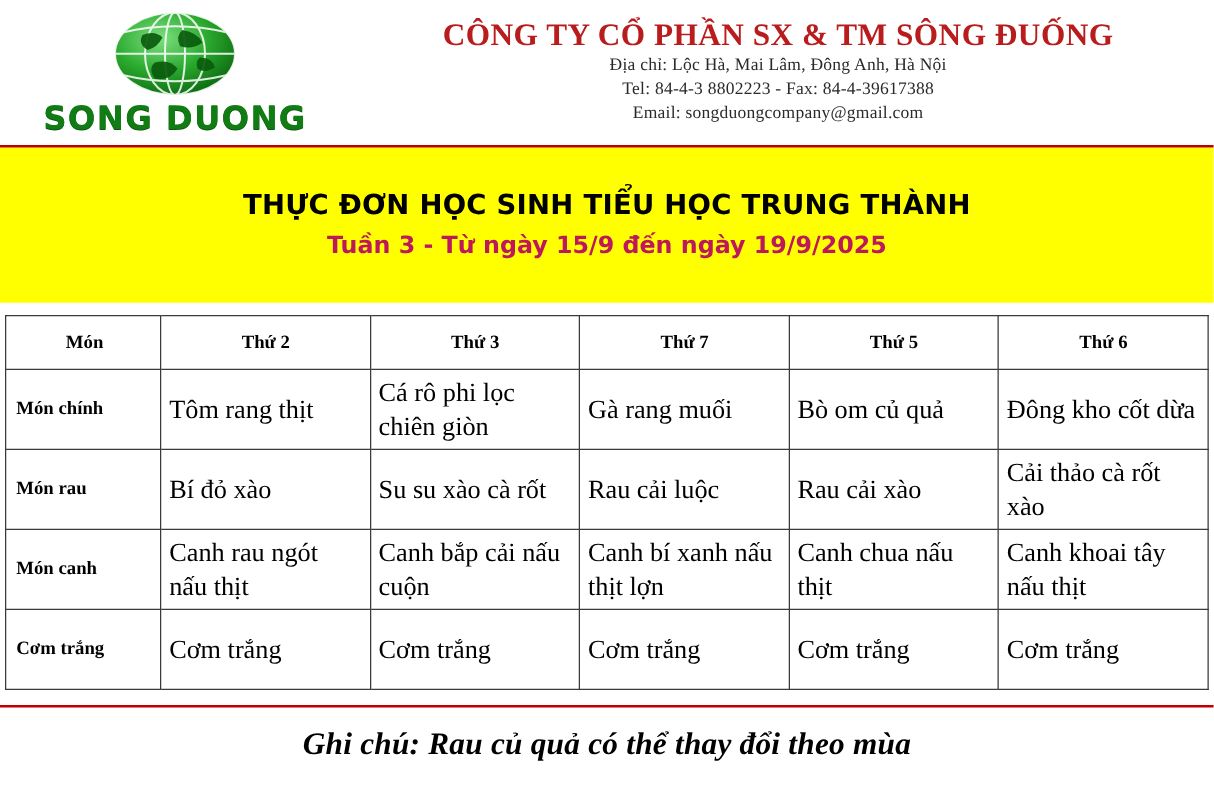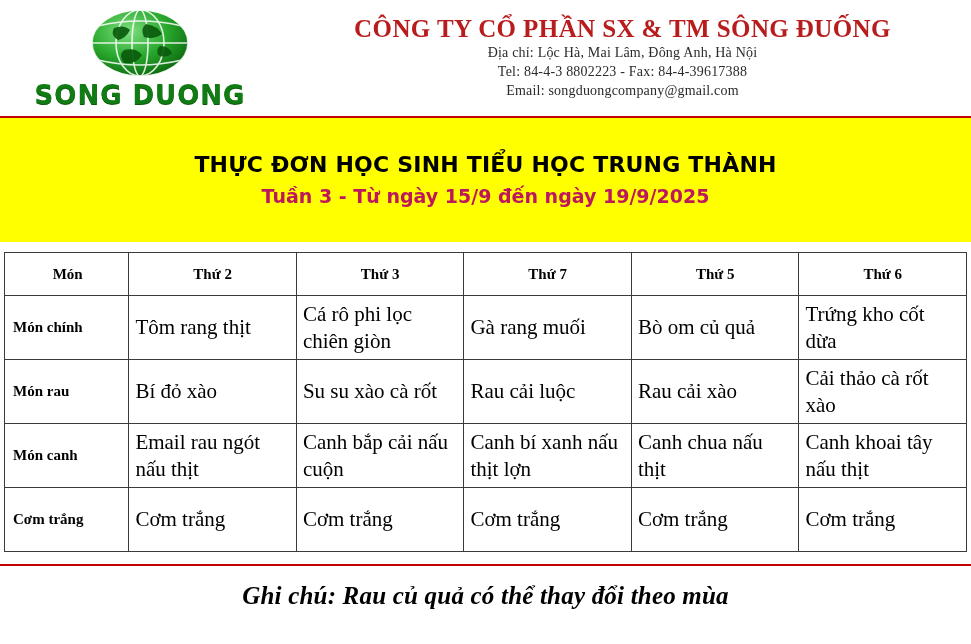--- a/index.html
+++ b/index.html
@@ -235,33 +235,33 @@
           <th class="colhead">Thứ 6</th>
         </tr>
       </thead>
       <tbody>
         <tr class="body-row">
           <td class="rowhead">Món chính</td>
           <td>Tôm rang thịt</td>
           <td>Cá rô phi lọc chiên giòn</td>
           <td>Gà rang muối</td>
           <td>Bò om củ quả</td>
-          <td>Trứng kho cốt dừa</td>
+          <td>Đông kho cốt dừa</td>
         </tr>
         <tr class="body-row">
           <td class="rowhead">Món rau</td>
           <td>Bí đỏ xào</td>
           <td>Su su xào cà rốt</td>
           <td>Rau cải luộc</td>
           <td>Rau cải xào</td>
           <td>Cải thảo cà rốt xào</td>
         </tr>
         <tr class="body-row">
           <td class="rowhead">Món canh</td>
-          <td>Email rau ngót nấu thịt</td>
+          <td>Canh rau ngót nấu thịt</td>
           <td>Canh bắp cải nấu cuộn</td>
           <td>Canh bí xanh nấu thịt lợn</td>
           <td>Canh chua nấu thịt</td>
           <td>Canh khoai tây nấu thịt</td>
         </tr>
         <tr class="body-row">
           <td class="rowhead">Cơm trắng</td>
           <td>Cơm trắng</td>
           <td>Cơm trắng</td>
           <td>Cơm trắng</td>

